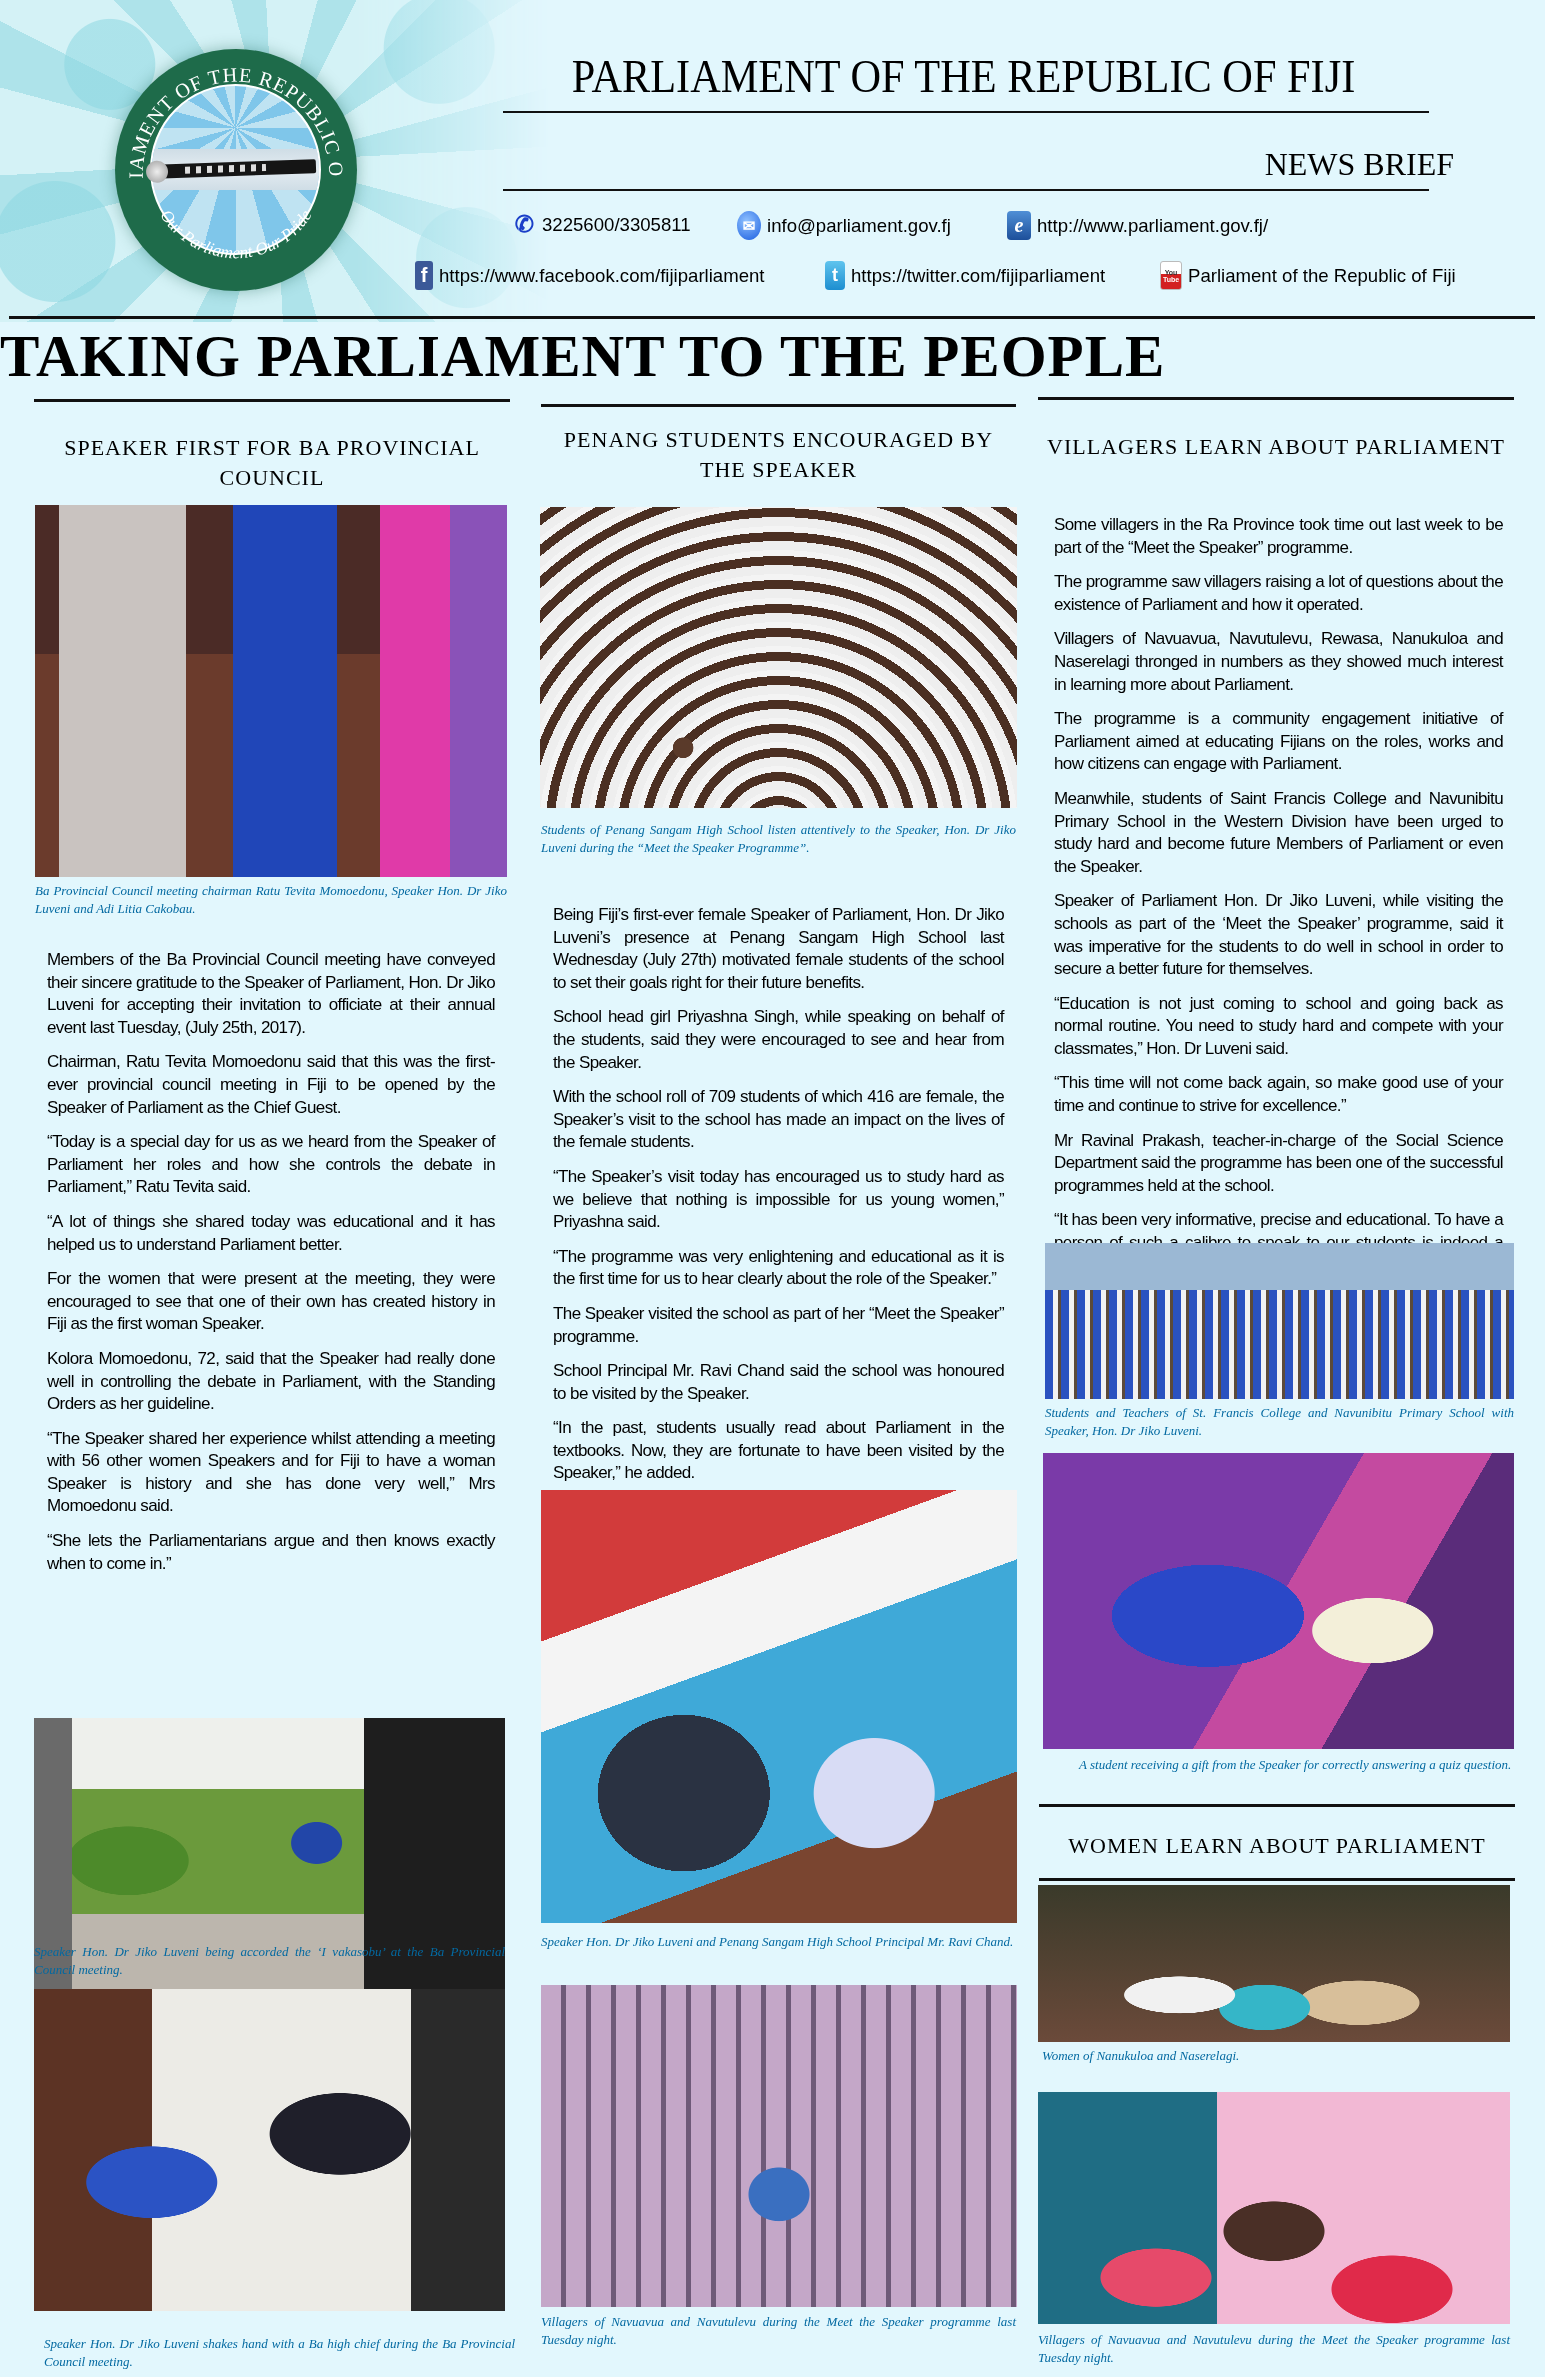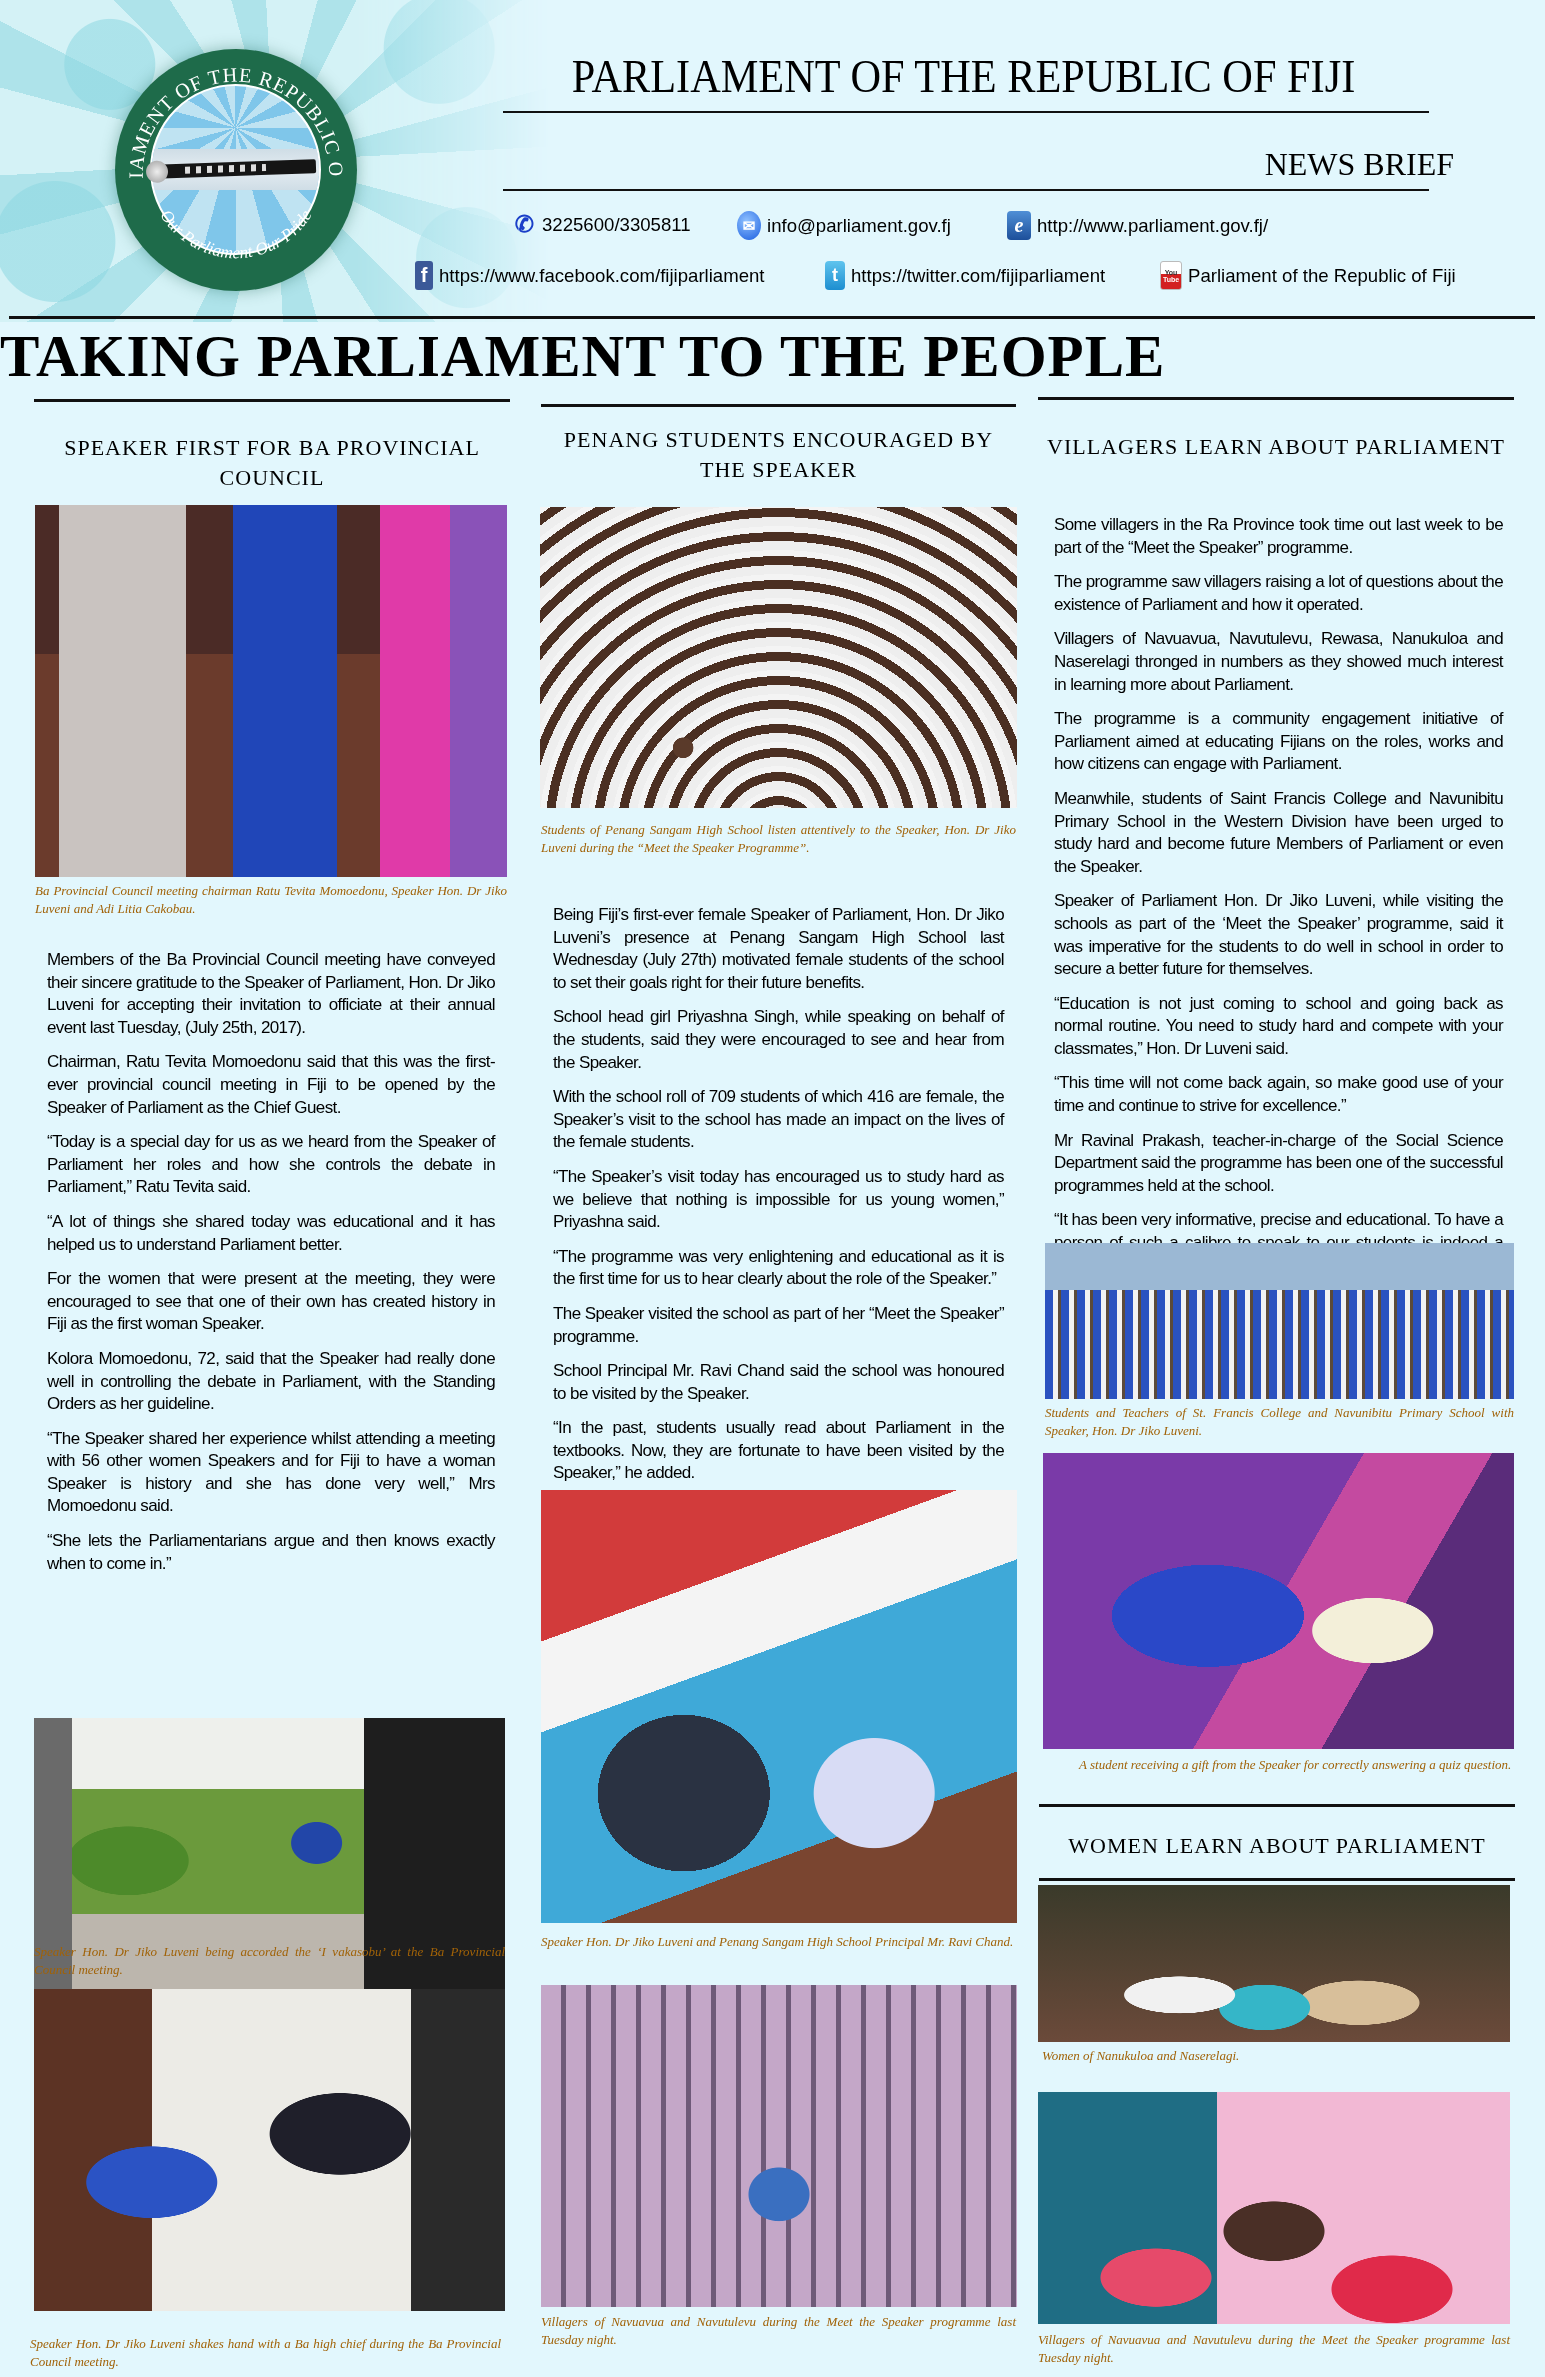--- a/index.html
+++ b/index.html
@@ -87,21 +87,21 @@
     letter-spacing: 1px;
   }
   .sec-rule { position: absolute; height: 2.5px; background: #111; }
   .sec-title {
     position: absolute; text-align: center; font-family: "Liberation Serif", serif;
     font-size: 22px; line-height: 30px; letter-spacing: 1px; margin-top: 20px;
   }
   .photo { position: absolute; overflow: hidden; }
   .caption {
     position: absolute; font-family: "Liberation Serif", serif; font-style: italic;
-    font-size: 13px; line-height: 17.6px; text-align: justify; color: #a16207;
+    font-size: 13px; line-height: 17.6px; text-align: justify; color: #0369a1;
   }
   .body-text {
     position: absolute; font-size: 17px; line-height: 22.6px; text-align: justify;
     letter-spacing: -0.6px; color: #000;
   }
   .body-text p { margin: 12px; }
 
   
   .ph-ba1 { background:
     linear-gradient(90deg, transparent 0 5%, #c9c3c0 5% 32%, transparent 32% 42%, #2046b8 42% 64%, transparent 64% 73%, #e03aa8 73% 88%, #8a52b8 88%),
@@ -216,21 +216,21 @@
   <p>For the women that were present at the meeting, they were encouraged to see that one of their own has created history in Fiji as the first woman Speaker.</p>
   <p>Kolora Momoedonu, 72, said that the Speaker had really done well in controlling the debate in Parliament, with the Standing Orders as her guideline.</p>
   <p>“The Speaker shared her experience whilst attending a meeting with 56 other women Speakers and for Fiji to have a woman Speaker is history and she has done very well,” Mrs Momoedonu said.</p>
   <p>“She lets the Parliamentarians argue and then knows exactly when to come in.”</p>
 </div>
 
 <div class="photo ph-vaka" style="left:34px; top:1718px; width:471px; height:357px;"></div>
 <div class="caption" style="left:34px; top:1943px; width:471px;">Speaker Hon. Dr Jiko Luveni being accorded the ‘I vakasobu’ at the Ba Provincial Council meeting.</div>
 
 <div class="photo ph-shake" style="left:34px; top:1989px; width:471px; height:322px;"></div>
-<div class="caption" style="left:30px; top:2335px; width:471px;">Speaker Hon. Dr Jiko Luveni shakes hand with a Ba high chief during the Ba Provincial Council meeting.</div>
+<div class="caption" style="left:44px; top:2335px; width:471px;">Speaker Hon. Dr Jiko Luveni shakes hand with a Ba high chief during the Ba Provincial Council meeting.</div>
 
 <div class="sec-rule" style="left:541px; top:404px; width:475px;"></div>
 <div class="sec-title" style="left:541px; top:405px; width:475px;">PENANG STUDENTS ENCOURAGED BY THE SPEAKER</div>
 
 <div class="photo ph-students" style="left:540px; top:507px; width:477px; height:301px;"></div>
 <div class="caption" style="left:541px; top:821px; width:475px;">Students of Penang Sangam High School listen attentively to the Speaker, Hon. Dr Jiko Luveni during the “Meet the Speaker Programme”.</div>
 
 <div class="body-text" style="left:541px; top:892px; width:475px;">
   <p>Being Fiji’s first-ever female Speaker of Parliament, Hon. Dr Jiko Luveni’s presence at Penang Sangam High School last Wednesday (July 27th) motivated female students of the school to set their goals right for their future benefits.</p>
   <p>School head girl Priyashna Singh, while speaking on behalf of the students, said they were encouraged to see and hear from the Speaker.</p>

